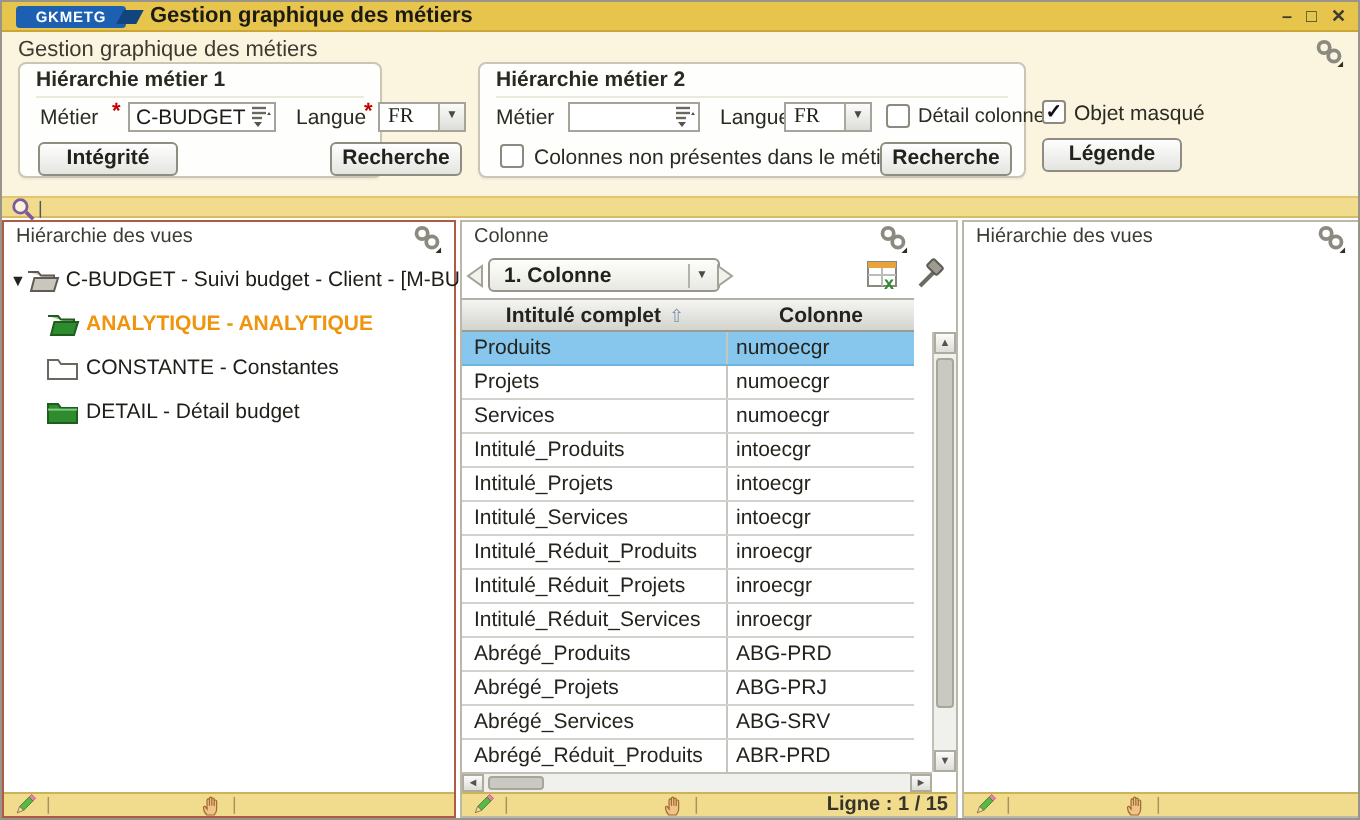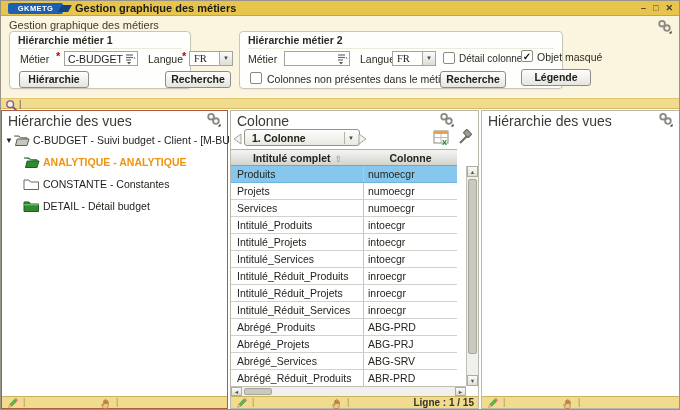--- a/index.html
+++ b/index.html
@@ -53,21 +53,21 @@
   .searchrow { position:absolute; top:97px; left:0; width:100%; height:11px; background:#F1DB8D;
                border-top:1px solid #E2C66F; border-bottom:1px solid #D8BC64; }
   .searchrow .caret { position:absolute; left:18px; top:0; font-size:9px; color:#555; line-height:10px; }
 
   
   .col { position:absolute; top:109px; height:299px; background:#fff; }
   .col.left  { left:0;   width:227px; border:1px solid #AE5B44; }
   .col.mid   { left:229px; width:249px; border:1px solid #BAB7AB; }
   .col.right { left:480px; width:199px; border:1px solid #BAB7AB; }
   .panel-header { position:absolute; top:0; left:0; right:0; height:16px; background:#fff; }
-  .panel-header .ptitle { position:absolute; left:6px; top:2px; font-size:14px; color:#3C3A31; }
+  .panel-header .ptitle { position:absolute; left:6px; top:2px; font-size:10px; color:#3C3A31; }
   .strip { position:absolute; left:0; right:0; bottom:0; height:12px; background:#F1DB8D;
            border-top:1px solid #CBB35E; }
   .strip .sep { position:absolute; top:0; font-size:9px; color:#A5945E; line-height:11px; }
   .ligne { position:absolute; right:4px; top:0; font-size:10px; font-weight:bold; color:#35332A;
            line-height:12px; }
 
   
   .tree { position:absolute; top:18px; left:0; right:0; }
   .tree-item { position:relative; height:22px; display:flex; align-items:center; cursor:default; }
   .tree-item .expander { width:10px; margin-left:3px; font-size:8px; color:#222; }
@@ -156,25 +156,25 @@
             <line x1="1" y1="7" x2="6" y2="7" stroke="#6A685E" stroke-width="1.2"></line>
             <path d="M2 9 L6 9 L4 11.5 Z" fill="#55534A"></path>
             <path d="M8.5 5.5 L10.5 5.5 L9.5 4 Z" fill="#55534A"></path>
           </svg></span>
       <span class="lbl" style="left:138px; top:21px;">Langue</span>
       <span class="req" style="left:172px; top:18px;">*</span>
       <div class="combo" style="left:179px; top:19px; width:44px;">
         <span class="val">FR</span>
         <span class="ddbtn">▼</span>
       </div>
-      <div class="btn" style="left:9px; top:39px; width:70px; line-height:15px;">Hiérarchie</div>
+      <div class="btn" style="left:9px; top:39px; width:70px; line-height:15px;">Intégrité</div>
       <div class="btn" style="left:155px; top:39px; width:66px; line-height:15px;">Recherche</div>
     </div>
 
-    <div class="groupbox" style="left:238px; top:15px; width:324px; height:58px;">
+    <div class="groupbox" style="left:238px; top:15px; width:274px; height:58px;">
       <div class="gb-title">Hiérarchie métier 2</div>
       <span class="lbl" style="left:8px; top:21px;">Métier</span>
       <input class="field" style="left: 44px; top: 19px; width: 66px;" value="">
       <span class="lookup" style="left:97px; top:20px;"><svg viewBox="0 0 11 13" width="11" height="13">
             <line x1="1" y1="2" x2="8" y2="2" stroke="#6A685E" stroke-width="1.2"></line>
             <line x1="1" y1="4.5" x2="8" y2="4.5" stroke="#6A685E" stroke-width="1.2"></line>
             <line x1="1" y1="7" x2="6" y2="7" stroke="#6A685E" stroke-width="1.2"></line>
             <path d="M2 9 L6 9 L4 11.5 Z" fill="#55534A"></path>
             <path d="M8.5 5.5 L10.5 5.5 L9.5 4 Z" fill="#55534A"></path>
           </svg></span>

